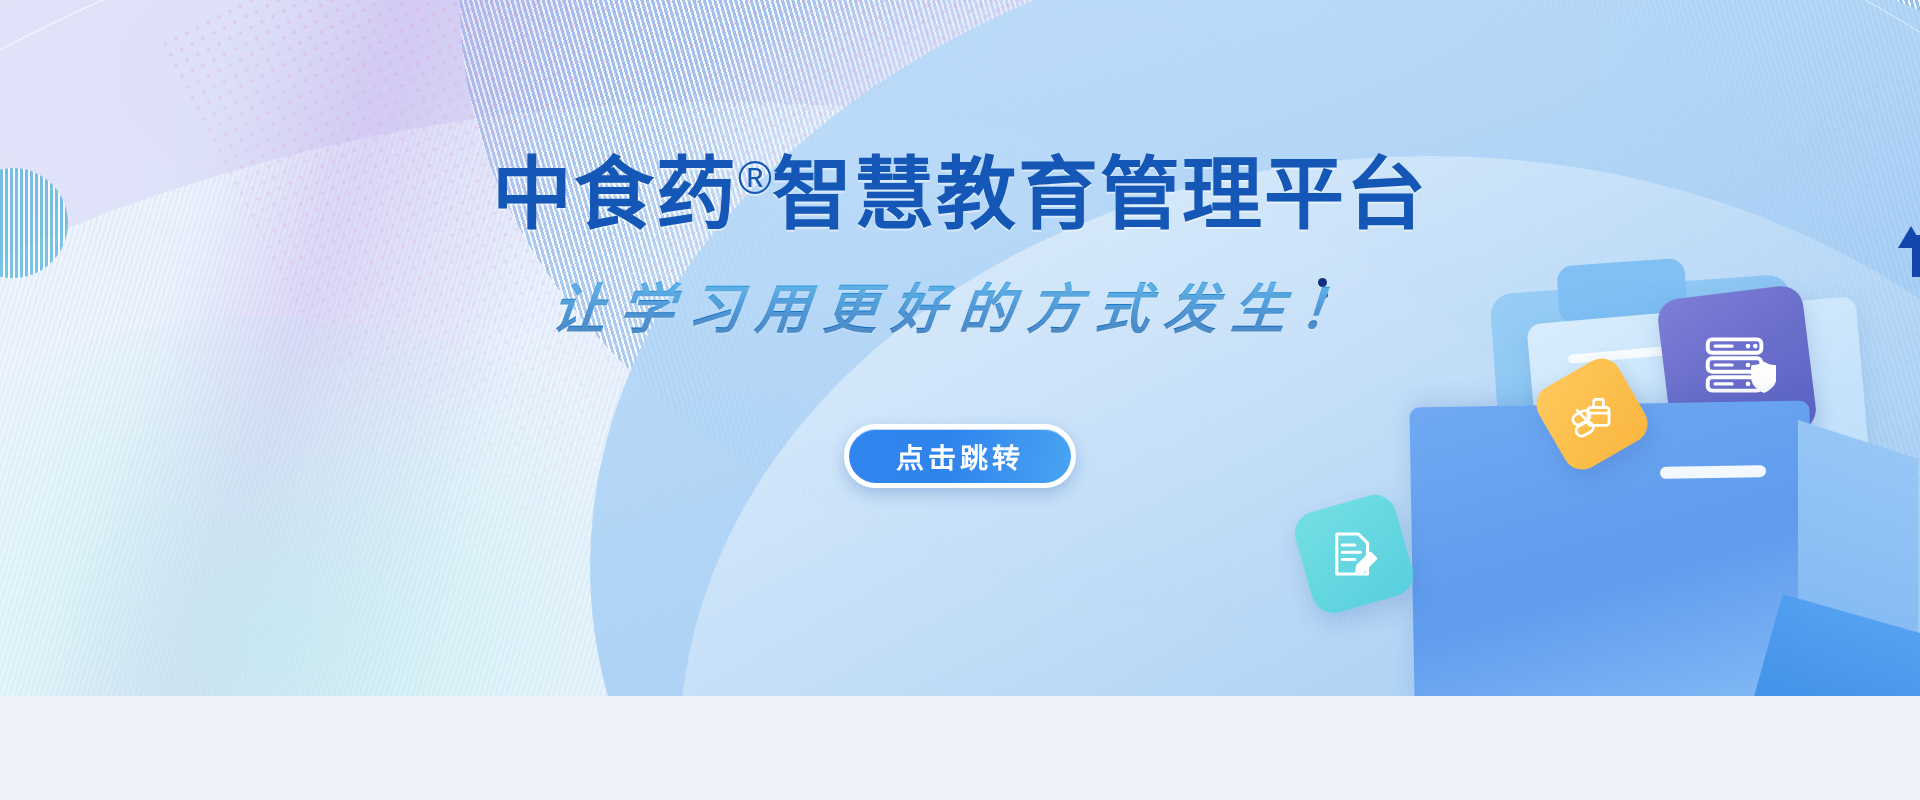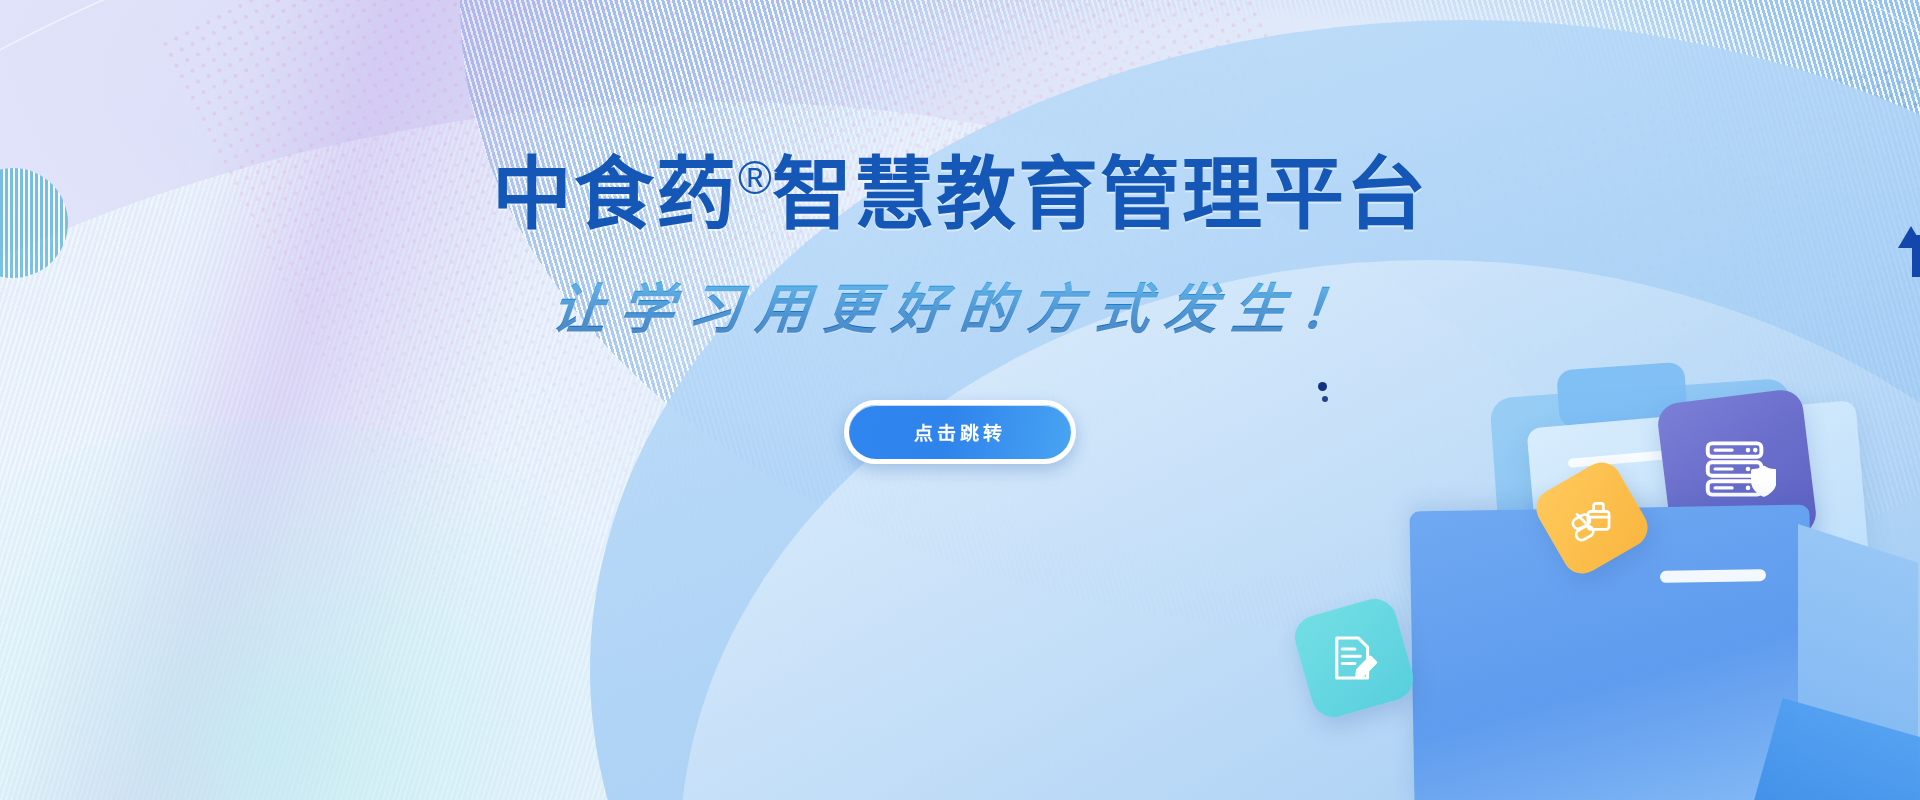--- a/index.html
+++ b/index.html
@@ -1,21 +1,21 @@
 <!DOCTYPE html>
 <html lang="zh-CN"><head>
 <meta charset="utf-8">
 <title>中食药®智慧教育管理平台</title>
 <style>
   * { margin:0; padding:0; box-sizing:border-box; }
   html,body{ width:1920px; height:800px; overflow:hidden; background:#eef2fb; }
   body{ font-family:"Liberation Sans","DejaVu Sans",sans-serif; }
 
   .banner{
-    position:relative; width:1920px; height:800px; overflow:hidden;
+    position:relative; width:1920px; height:696px; overflow:hidden;
     background:
       radial-gradient(130% 120% at 8% 92%, #dff3f6 0%, rgba(223,243,246,0) 46%),
       radial-gradient(100% 110% at 30% 10%, #d9dcf7 0%, rgba(217,220,247,0) 55%),
       radial-gradient(120% 130% at 92% 85%, #8fc4ef 0%, rgba(143,196,239,0) 58%),
       linear-gradient(118deg,#e6e7fa 0%,#e2e9fa 26%,#e9f2fb 48%,#d6e9fa 70%,#b9d9f6 88%,#a8d0f4 100%);
   }
 
   
   .layer{ position:absolute; inset:0; pointer-events:none; }
 
@@ -154,24 +154,25 @@
     position:relative; z-index:6;
     transform:skewX(-6deg);
   }
 
   .cta-wrap{ margin-top:60px; position:relative; z-index:7; }
   .cta{
     display:flex; align-items:center; justify-content:center;
     width:232px; height:64px; border-radius:40px;
     border:5px solid #ffffff;
     background:linear-gradient(100deg,#2f86ee 0%,#2f84ec 45%,#49a4f2 100%);
-    color:#ffffff; font-size:19px; font-weight:bold; letter-spacing:4px;
+    color:#ffffff; font-size:28px; font-weight:bold; letter-spacing:4px;
     box-shadow:0 6px 16px rgba(35,95,175,.28), 0 1px 0 rgba(255,255,255,.7) inset;
     cursor:pointer; user-select:none;
     font-family:"Liberation Sans","DejaVu Sans",sans-serif;
+    margin-top:24px;
   }
 
   
   .illus{ position:absolute; right:0; bottom:0; width:620px; height:420px; z-index:5; }
 
   .sh-folder-back{
     position:absolute; left:196px; top:8px; width:300px; height:200px; border-radius:22px;
     background:linear-gradient(150deg, rgba(150,205,245,.95) 0%, rgba(121,185,240,.9) 100%);
     transform:rotate(-4deg);
   }

